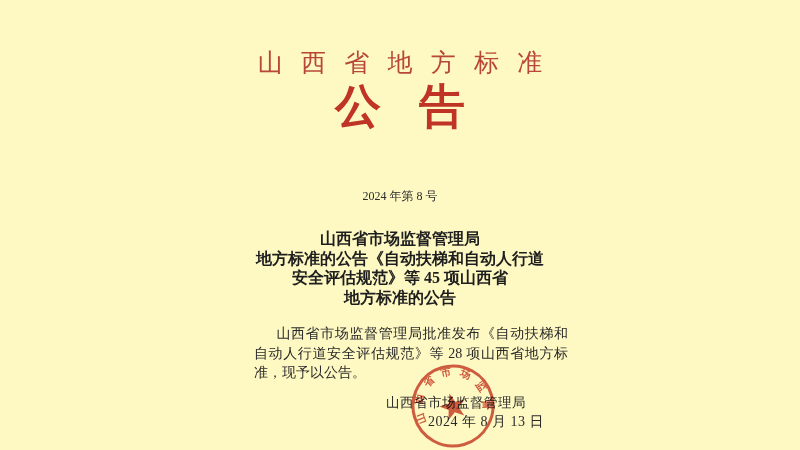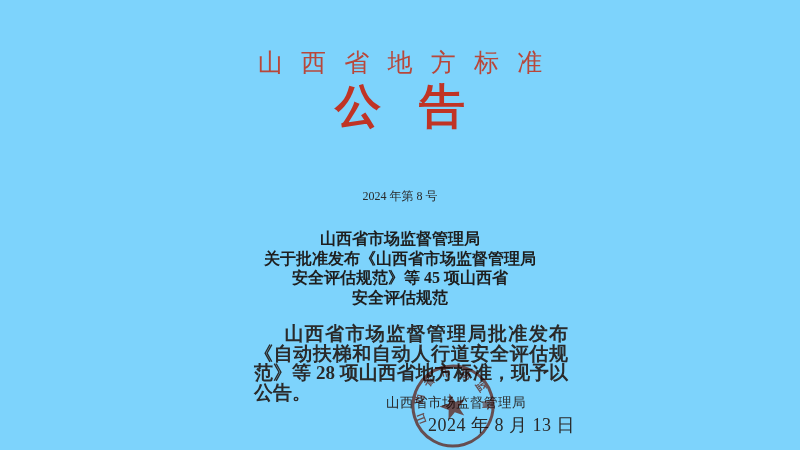--- a/index.html
+++ b/index.html
@@ -7,21 +7,21 @@
     padding: 0;
     width: 800px;
     height: 450px;
     background: #ffffff;
     font-family: "Liberation Serif", "DejaVu Serif", serif;
   }
   .page {
     position: relative;
     width: 800px;
     height: 450px;
-    background: #7dd3fc;
+    background: #fef9c3;
     overflow: hidden;
     color: #262626;
   }
   .kicker {
     position: absolute;
     top: 46px;
     left: 0;
     width: 800px;
     text-align: center;
     color: #b8473a;
@@ -62,40 +62,39 @@
     font-size: 16px;
     line-height: 19.5px;
     color: #1e1e1e;
   }
   .body-p {
     position: absolute;
     top: 324px;
     left: 254px;
     width: 314px;
     margin: 0;
-    font-size: 19px;
+    font-size: 14px;
     line-height: 19.5px;
     text-align: justify;
     text-indent: 1.6em;
     color: #2a2a2a;
-    font-weight: bold;
   }
   .sig {
     position: absolute;
     top: 394px;
     left: 386px;
     font-size: 13.5px;
     letter-spacing: 0.5px;
     color: #2a2a2a;
   }
   .date {
     position: absolute;
     top: 413px;
     left: 428px;
-    font-size: 18px;
+    font-size: 14px;
     letter-spacing: 0.5px;
     color: #2a2a2a;
   }
   .seal {
     position: absolute;
     left: 403px;
     top: 356px;
     width: 100px;
     height: 100px;
     opacity: 0.82;
@@ -116,23 +115,23 @@
 
   <div class="announce">
     <span>公</span>
     <span>告</span>
   </div>
 
   <div class="docnum">2024 年第 8 号</div>
 
   <div class="heading">
     <div>山西省市场监督管理局</div>
-    <div>关于批准发布《山西省市场监督管理局</div>
+    <div>地方标准的公告《自动扶梯和自动人行道</div>
     <div>安全评估规范》等 45 项山西省</div>
-    <div>安全评估规范</div>
+    <div>地方标准的公告</div>
   </div>
 
   <p class="body-p">山西省市场监督管理局批准发布《自动扶梯和自动人行道安全评估规范》等 28 项山西省地方标准，现予以公告。</p>
 
   <div class="sig">山西省市场监督管理局</div>
 
   <div class="date">2024 年 8 月 13 日</div>
 
   <svg class="seal" viewBox="0 0 100 100" aria-hidden="true">
     <g transform="rotate(-16 50 50)">

